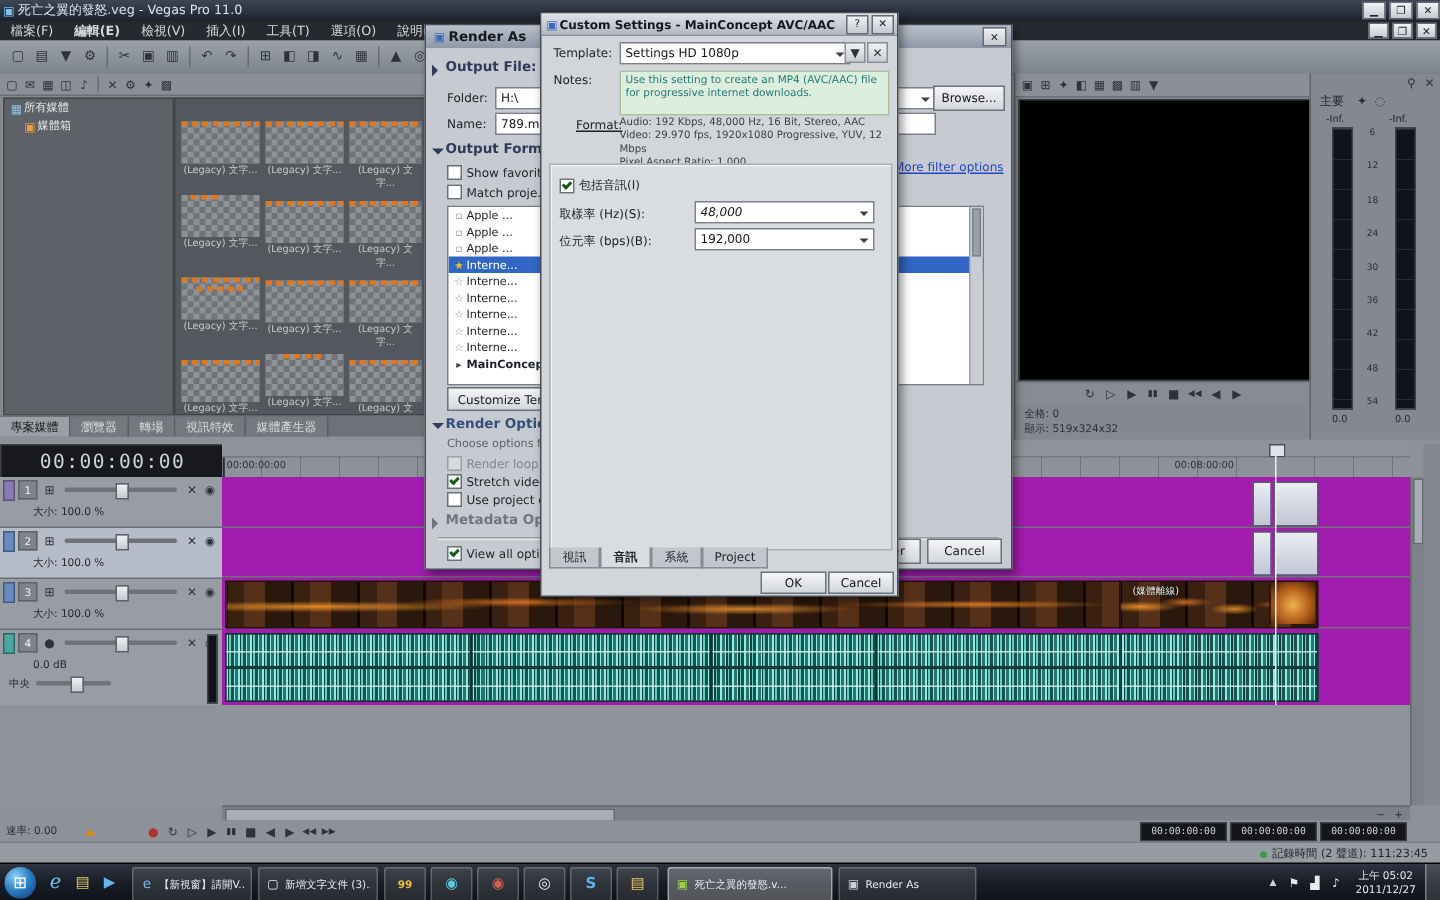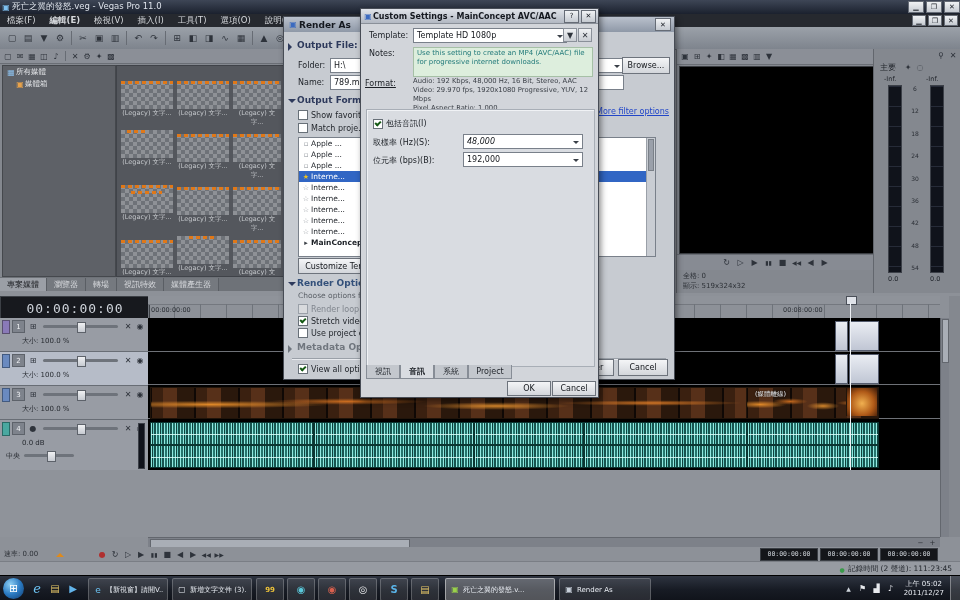--- a/index.html
+++ b/index.html
@@ -346,21 +346,21 @@
         <span class="tinfo">0.0 dB</span>
       </div>
       <div class="fx" style="padding-left:6px;height:13px;">
         <span class="tinfo">中央</span>
         <span class="slider" style="max-width:50px;"></span>
       </div>
       <div class="p" style="right:3px;top:3px;width:5px;height:44px;background:#10131b;border:1px solid #3c4048;"></div>
     </div>
   </div>
 
-  <div class="p" style="left:148px;top:318px;width:792px;height:152px;background:#000000;">
+  <div class="p" style="left:148px;top:318px;width:792px;height:152px;background:#a21caf;">
     <div class="p" style="left:0;top:33px;width:792px;height:1px;background:#6e7177;"></div>
     <div class="p" style="left:0;top:66px;width:792px;height:1px;background:#6e7177;"></div>
     <div class="p" style="left:0;top:100px;width:792px;height:1px;background:#6e7177;"></div>
 
     <div class="p mclip" style="left:687px;top:3px;width:11px;height:28px;"></div>
     <div class="p mclip" style="left:701px;top:3px;width:28px;height:28px;"></div>
     <div class="p mclip" style="left:687px;top:36px;width:11px;height:28px;"></div>
     <div class="p mclip" style="left:701px;top:36px;width:28px;height:28px;"></div>
 
     <div class="p film" style="left:2px;top:69px;width:595px;height:30px;">
@@ -532,29 +532,29 @@
     <div style="height:14px;background:linear-gradient(#dfe3e9,#b2b8c2);border-bottom:1px solid #8a9099;display:flex;align-items:center;padding:0 2px;">
       <span class="ico sm" style="color:#3a6ac0;width:10px;">▣</span>
       <span style="font-size:8px;font-weight:bold;color:#14181f;white-space:nowrap;">Custom Settings - MainConcept AVC/AAC</span>
       <span style="margin-left:auto;display:flex;">
         <span class="wbtn" style="width:13px;">?</span>
         <span class="wbtn" style="width:13px;">✕</span>
       </span>
     </div>
     <span class="p" style="left:8px;top:22px;font-size:8px;">Template:</span>
     <div class="field dd p" style="left:52px;top:19px;width:146px;height:13px;">
-        <span>Template HD 1080p</span>
+        <span>Settings HD 1080p</span>
       </div>
     <span class="ico sm p" style="left:202px;top:19px;border:1px solid #8a9099;background:linear-gradient(#f0f2f4,#c9cdd3);">▼</span>
     <span class="ico sm p" style="left:217px;top:19px;border:1px solid #8a9099;background:linear-gradient(#f0f2f4,#c9cdd3);">✕</span>
     <span class="p" style="left:8px;top:40px;font-size:8px;">Notes:</span>
     <div class="p" style="left:52px;top:38px;width:172px;height:26px;background:#ddeedd;border:1px solid #a6c0a6;padding:1px 3px;font-size:7px;line-height:8.5px;color:#227a7a;overflow:hidden;">
       <span>Use this setting to create an MP4 (AVC/AAC) file for progressive internet downloads.</span>
     </div>
-    <span class="p" style="left:4px;top:70px;font-size:8px;text-decoration:underline;">Format:</span>
+    <span class="p" style="left:23px;top:70px;font-size:8px;text-decoration:underline;">Format:</span>
     <div class="p" style="left:52px;top:68px;width:180px;font-size:6.8px;line-height:9px;color:#3a3f46;">
       <div>Audio: 192 Kbps, 48,000 Hz, 16 Bit, Stereo, AAC</div>
       <div>Video: 29.970 fps, 1920x1080 Progressive, YUV, 12 Mbps</div>
       <div>Pixel Aspect Ratio: 1.000</div>
     </div>
     <div class="p" style="left:5px;top:100px;width:227px;height:256px;background:#d9dce1;border:1px solid #a8aeb6;box-shadow:inset 1px 1px 0 #f0f2f5;">
       <span class="fx p" style="left:6px;top:8px;">
           <span class="cb on"></span>
           <span class="cbl">包括音訊(I)</span>
         </span>

